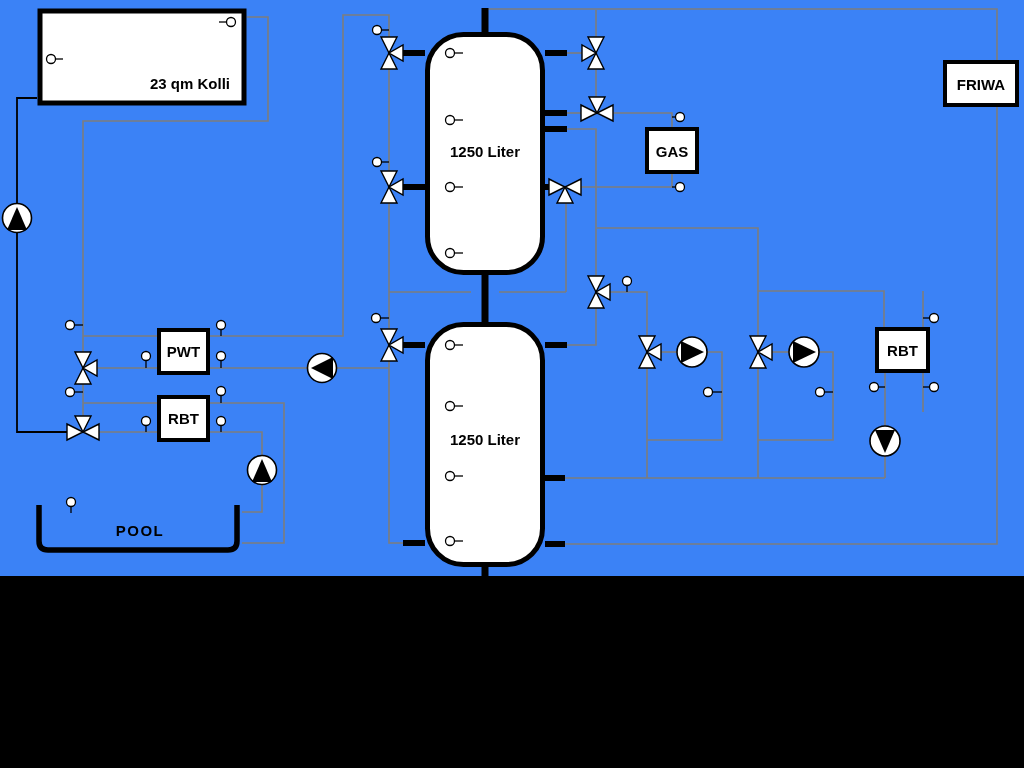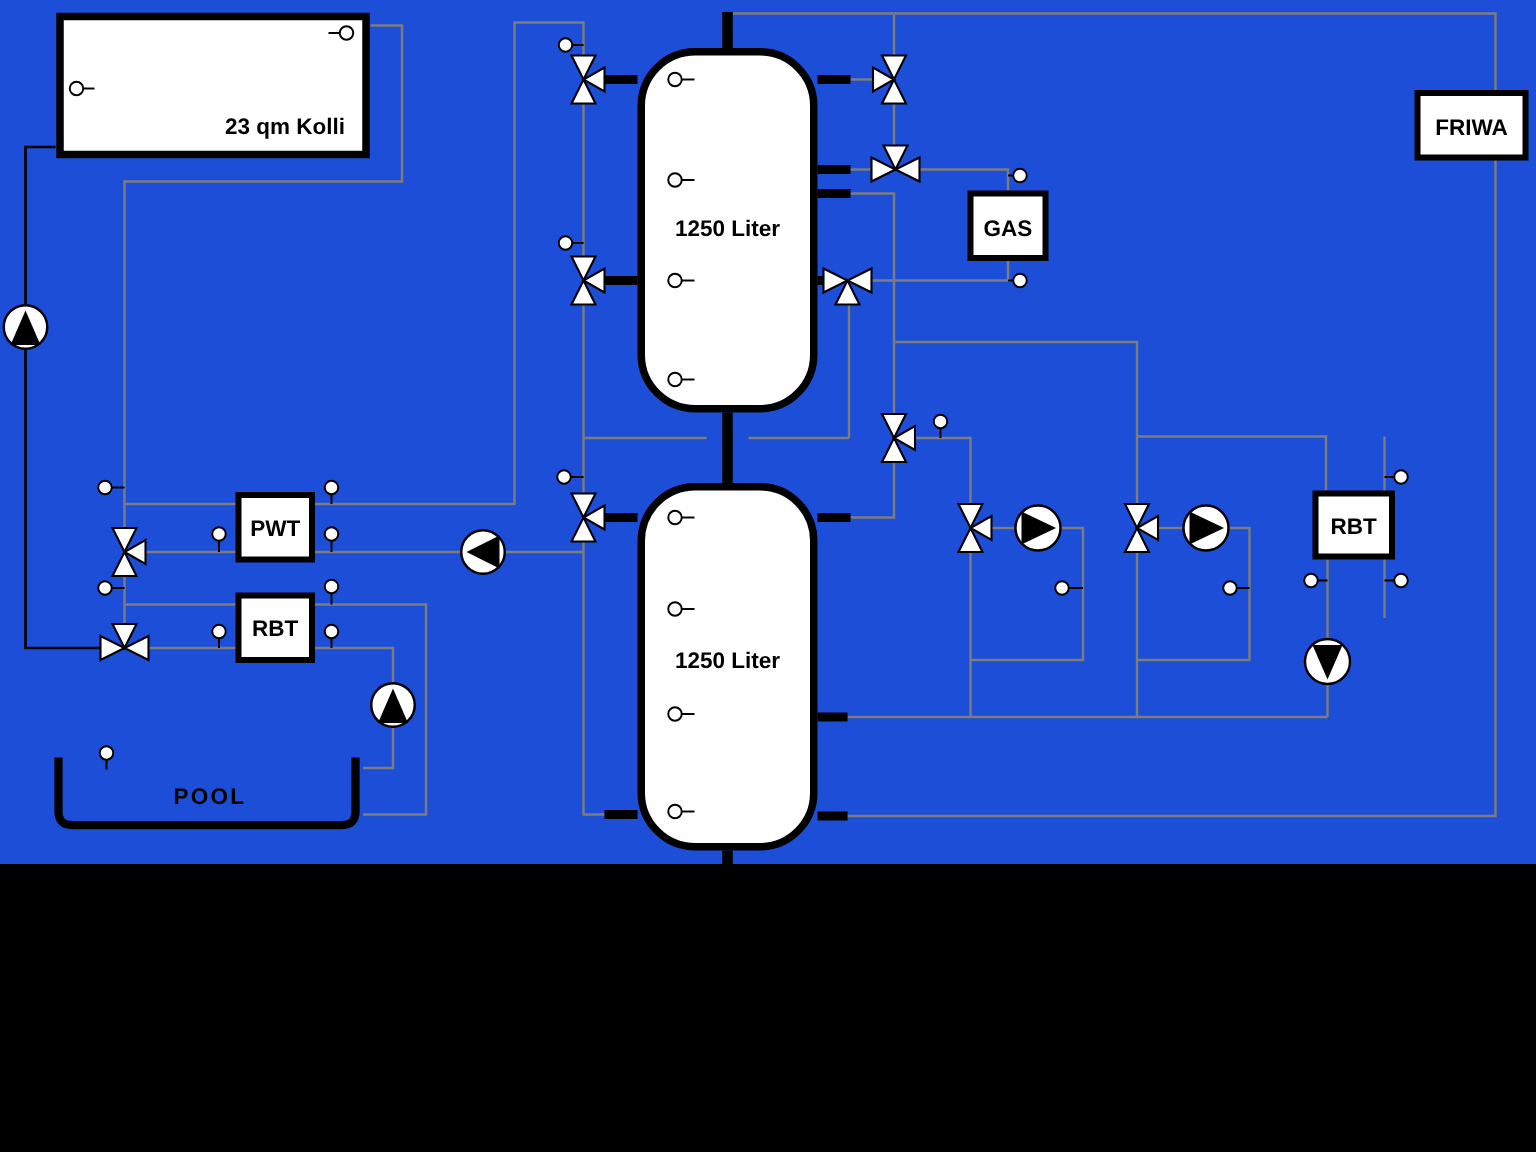--- a/index.html
+++ b/index.html
@@ -1,16 +1,16 @@
 <!DOCTYPE html>
 <html><head>
 <meta charset="utf-8">
 <style>
   html,body{margin:0;padding:0;background:#fff;}
-  #stage{position:relative;width:1024px;height:768px;background:#1d4ed8;overflow:hidden;
+  #stage{position:relative;width:1024px;height:768px;background:#3b82f6;overflow:hidden;
          font-family:"Liberation Sans",sans-serif;}
   svg{display:block;}
   text{font-family:"Liberation Sans",sans-serif;font-weight:bold;fill:#000;}
   .lbl{font-size:15px;}
   .lbl-wide{font-size:15px;letter-spacing:1.5px;}
 </style>
 </head>
 <body>
 
 <div id="stage">

